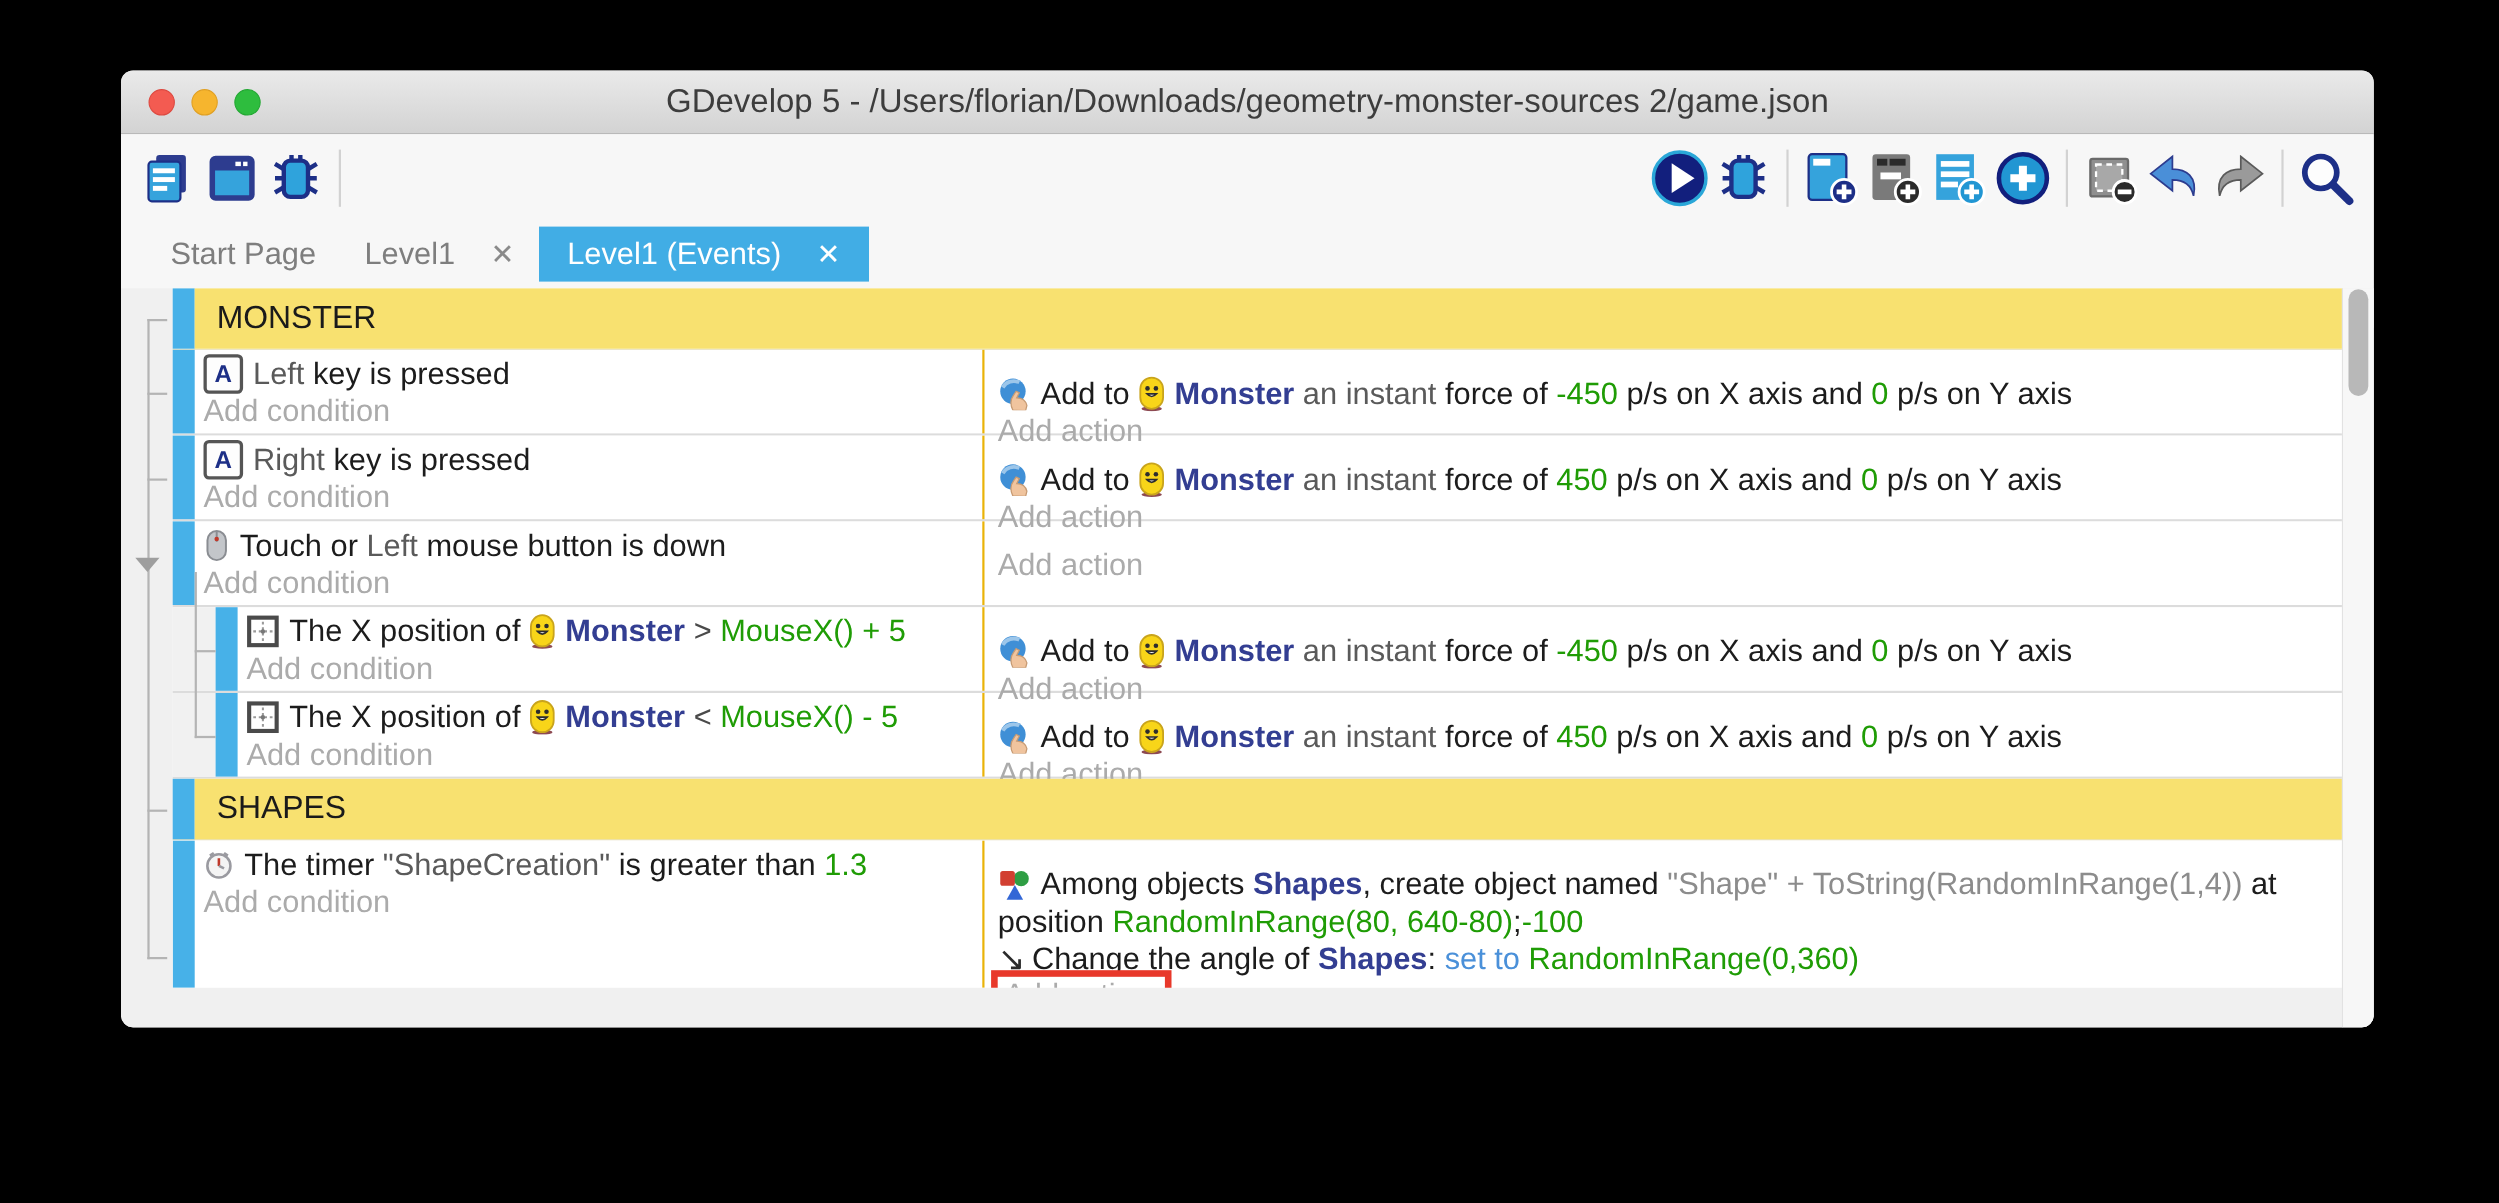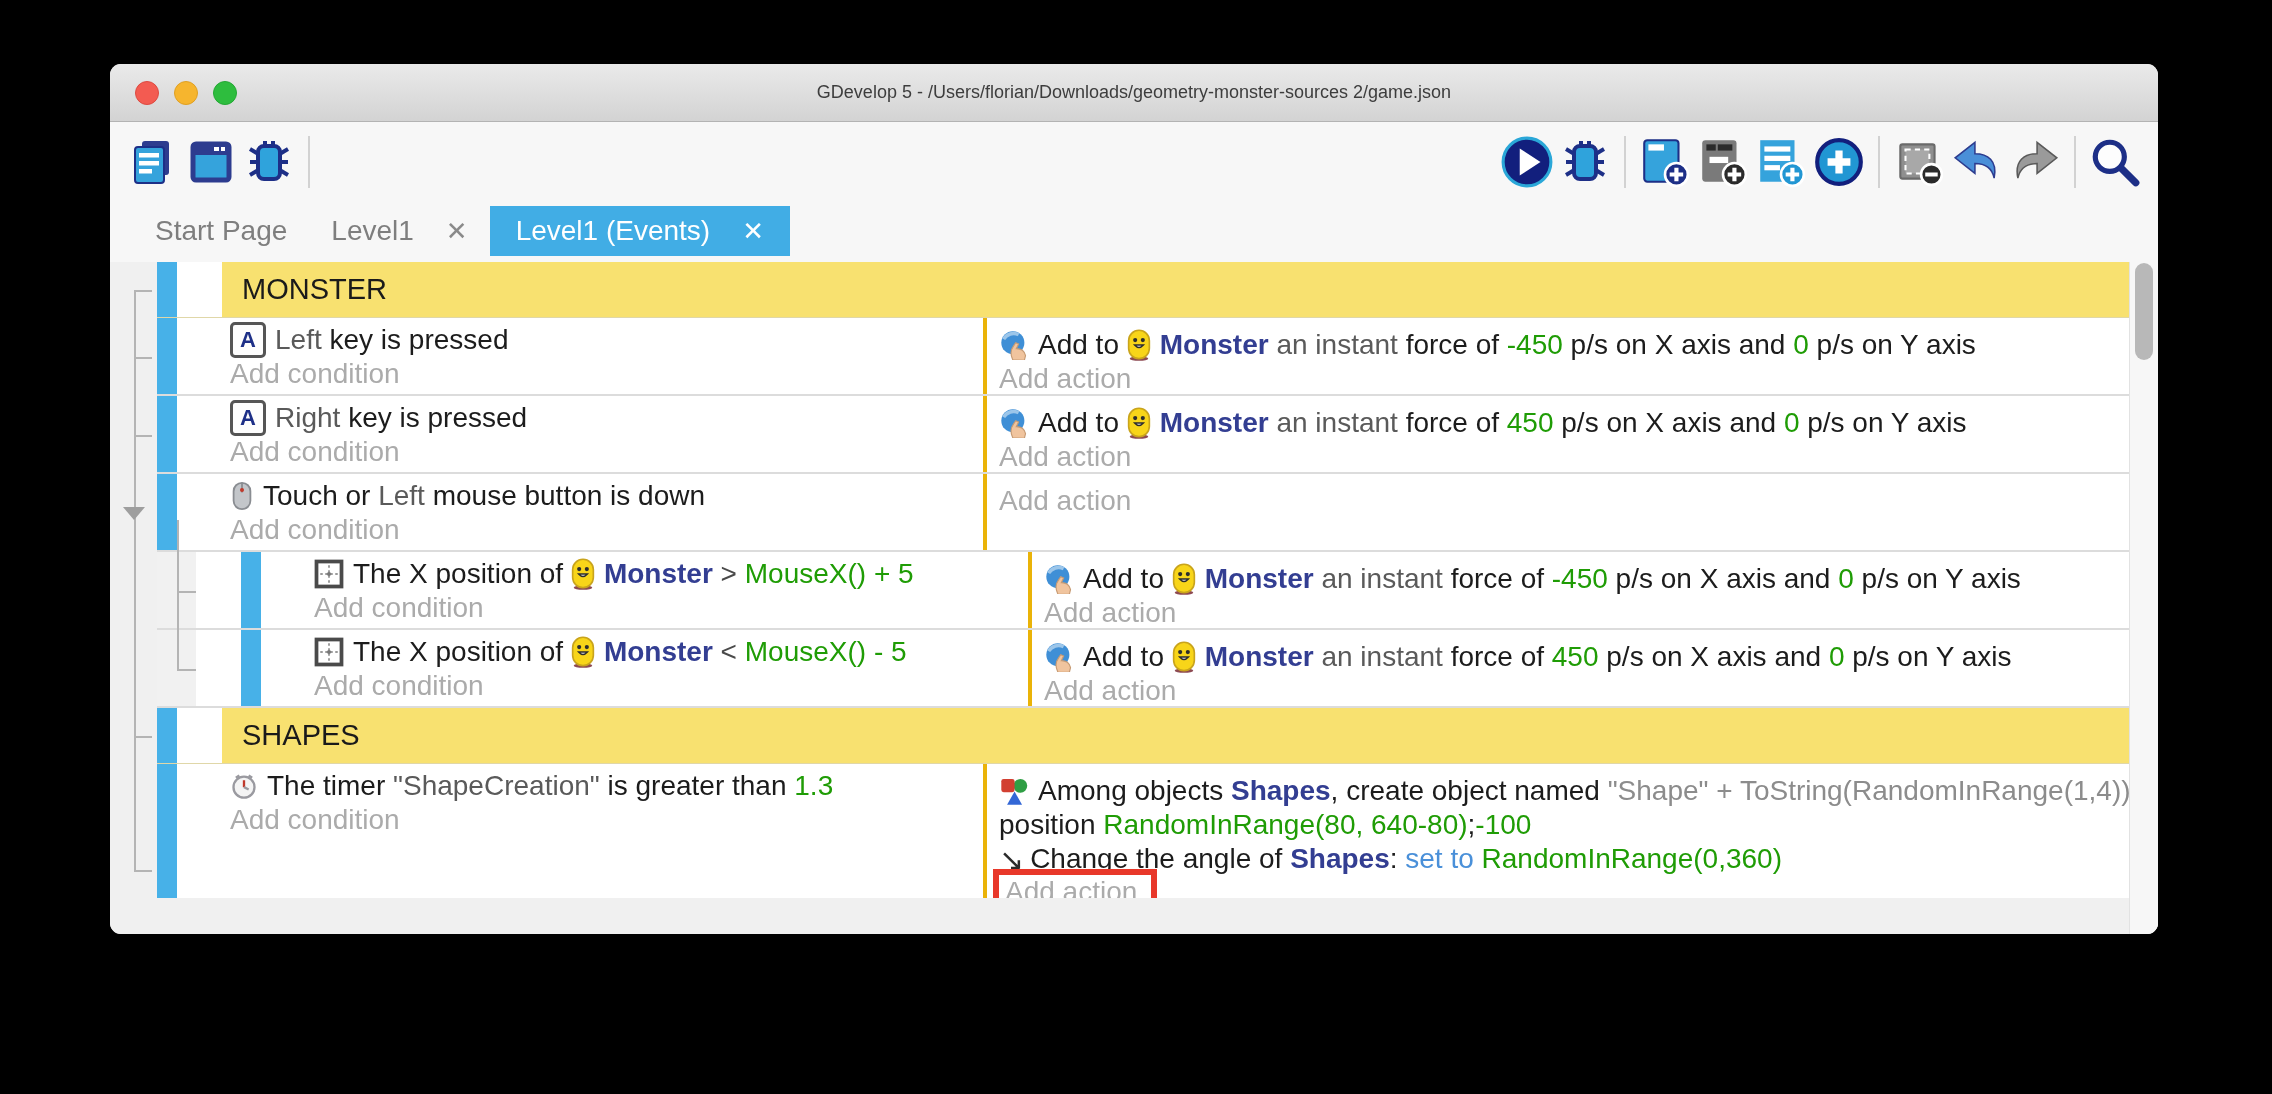--- a/index.html
+++ b/index.html
@@ -9,50 +9,50 @@
        border-radius:11px;overflow:hidden;background:#f0f0f0;}
   
   #titlebar{position:absolute;left:0;top:0;width:100%;height:57px;
     background:linear-gradient(#eaeaea,#d3d3d3);border-bottom:1px solid #b3b3b3;
     display:flex;align-items:center;}
   .lights{display:flex;gap:15px;padding-left:25px;}
   .light{width:22px;height:22px;border-radius:50%;}
   .light.red{background:#f35b51;border:1px solid #dd4a41;}
   .light.yel{background:#f6b52e;border:1px solid #e0a023;}
   .light.grn{background:#2ebd3e;border:1px solid #24a834;}
-  #title{position:absolute;left:0;right:0;text-align:center;font-size:18px;
+  #title{position:absolute;left:0;right:0;text-align:center;font-size:30px;
     color:#3d3d3d;font-weight:500;}
   
   #chrome{position:absolute;left:0;top:58px;width:100%;height:176px;background:#f7f7f7;}
   #toolbar{position:absolute;left:0;top:0;width:100%;height:80px;display:flex;align-items:center;}
   .tbtn{width:58px;height:58px;display:flex;align-items:center;justify-content:center;cursor:default;}
   .tsep{width:2px;height:52px;background:#d2d2d2;margin:0 10px;}
   #tbleft{display:flex;align-items:center;padding-left:14px;}
   #tbright{display:flex;align-items:center;margin-left:auto;padding-right:14px;}
   
   #tabstrip{position:absolute;left:0;top:82px;height:52px;display:flex;align-items:flex-end;padding-left:23px;}
   .tab{display:flex;align-items:center;height:50px;font-size:28px;color:#7e7e7e;
        padding:0 22px;gap:32px;}
   .tab.active{background:#41ade5;color:#fff;padding:0 26px;justify-content:space-between;}
   .tabclose{font-size:26px;color:#8a8a8a;}
   .tab.active .tabclose{color:#fff;}
   
   #sheet{position:absolute;left:0;top:198px;width:100%;height:672px;background:#f0f0f0;overflow:hidden;}
   #rows{position:absolute;left:47px;top:0;width:1973px;}
-  .row{display:flex;background:#fff;border-bottom:2px solid #dcdcdc;box-sizing:border-box;gap:45px;}
+  .row{display:flex;background:#fff;border-bottom:2px solid #dcdcdc;box-sizing:border-box;}
   .row.grp{height:56px;border-bottom:1px solid #e0d7a8;}
   .row.ev{height:78px;}
   .row.last{height:134px;overflow:hidden;border-bottom:none;}
   .bar{width:20px;background:#47b1e8;flex:none;}
   .subpad{width:39px;background:#f1f1f1;flex:none;}
   .glabel{flex:1;background:#f8e170;display:flex;align-items:center;
           padding-left:20px;font-size:29px;font-weight:500;color:#1a1a1a;}
   .cond{width:716px;flex:none;padding:5px 0 0 8px;box-sizing:border-box;}
   .row.sub .cond{width:677px;}
-  .act{flex:1;border-left:4px solid #eab308;padding:10px 0 0 12px;box-sizing:border-box;}
+  .act{flex:1;border-left:2px solid #eab308;padding:23px 0 0 12px;box-sizing:border-box;}
   .ln{height:34px;display:flex;align-items:center;font-size:28px;white-space:pre;}
   .ln span{white-space:pre;}
   .s-p{color:#1c1c1c;} .s-pr{color:#5a5a5a;} .s-o{color:#333e92;font-weight:bold;}
   .s-g{color:#1f9c05;} .s-e{color:#8c8c8c;} .s-b{color:#4a90d9;}
   .s-op{color:#4a4a4a;} .s-ph{color:#ababab;}
   .addbox{display:inline-flex;align-items:center;border:6px solid #e8382a;
           padding:0 14px 2px 6px;margin-left:-6px;height:34px;}
   
   .ic{display:inline-flex;align-items:center;justify-content:center;margin-right:9px;flex:none;}
   .ickb{width:30px;height:30px;border:3px solid #555;border-radius:5px;background:#fdfdfd;

